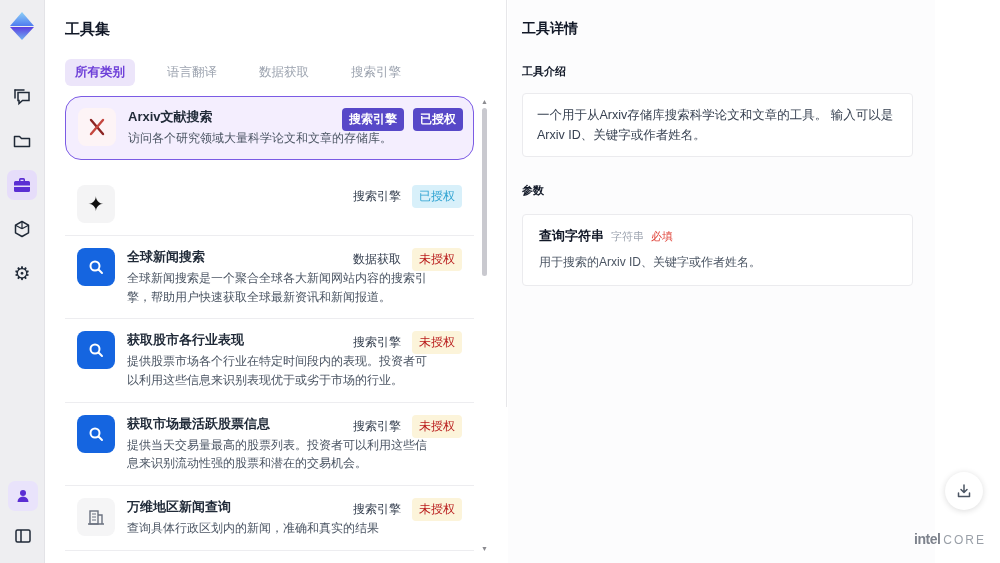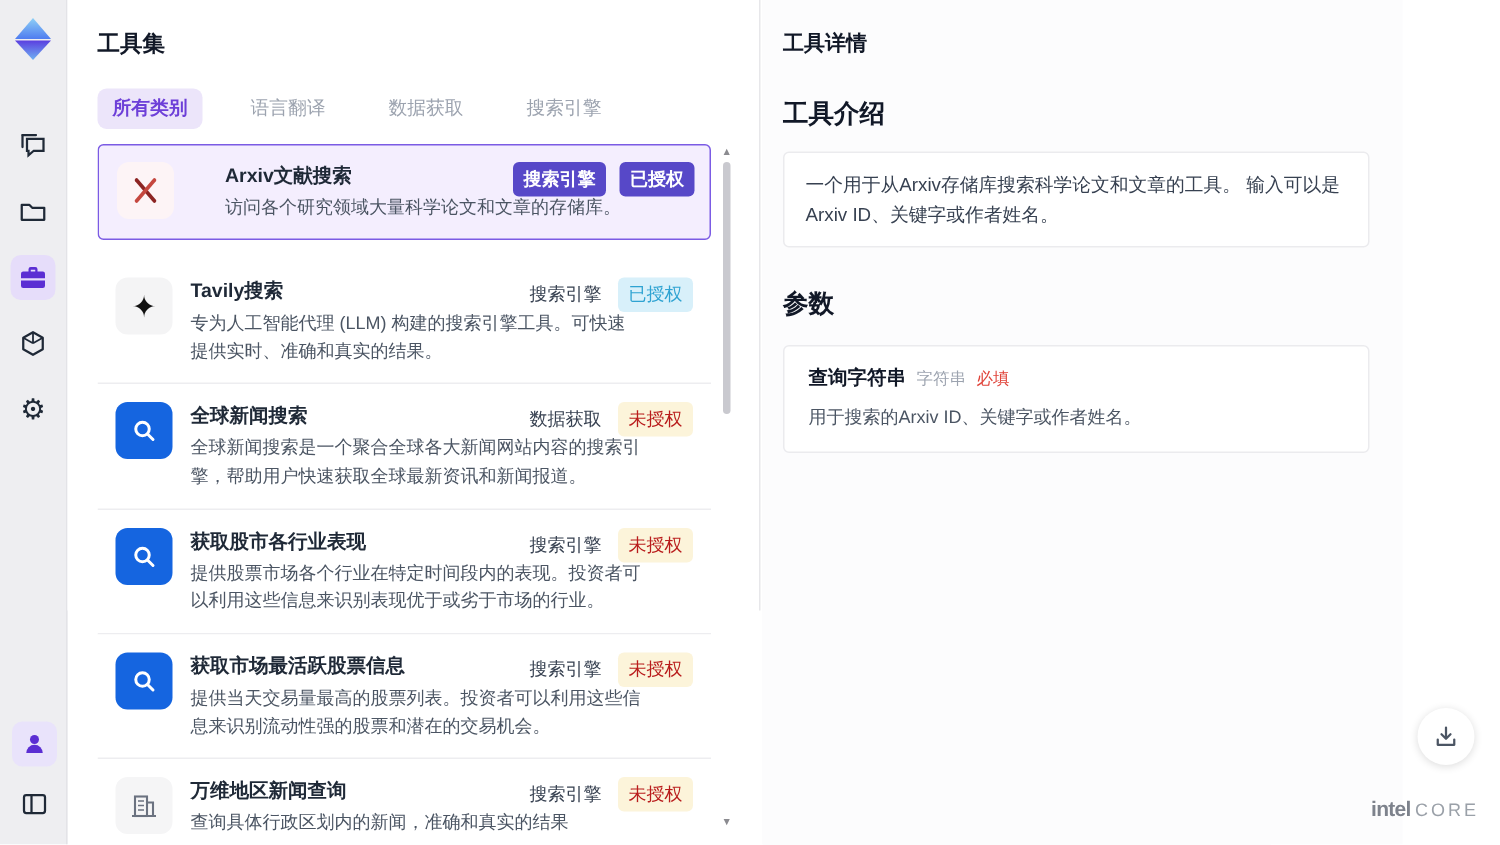--- a/index.html
+++ b/index.html
@@ -33,22 +33,22 @@
   }
   .main-title { font-size:15px; font-weight:bold; color:#111827; margin-top:4px; }
   .tabs { display:flex; align-items:center; gap:22px; margin-top:20px;text-align:center; }
   .tab { font-size:12.5px; color:#9ca3af; cursor:pointer; padding:5px 10px; border-radius:6px; white-space:nowrap; }
   .tab.active { background:#ece5fa; color:#6d3fd8; font-weight:bold; }
 
   .tool-list { position:relative; margin-top:10px; height:462px; overflow:hidden; padding-right:14px; }
 
   .tool-card { position:relative; display:flex; padding:12px 10px 12px 12px; border-bottom:1px solid #ededf0; background:#fff; cursor:pointer; }
   .tool-card.selected {
-    border:1.5px solid #7b5be4; background:#f4eefe; border-radius:4px;
-    margin-bottom:13px; padding:11px 10px 11px 12px;gap:22px;
+    border:1.5px solid #7b5be4; background:#f4eefe; border-radius:16px;
+    margin-bottom:13px; padding:11px 10px 11px 12px;
   }
   .tool-ico {
     width:38px; height:38px; border-radius:8px; flex:0 0 38px;
     display:flex; align-items:center; justify-content:center; overflow:hidden;
   }
   .ico-arxiv { background:#fdf4f6; }
   .ico-tavily { background:#f4f4f5; font-size:20px; color:#111; font-family:"DejaVu Sans",sans-serif; }
   .ico-blue { background:#1565e0; }
   .ico-gray { background:#f5f5f6; }
   .tool-text { margin-left:12px; width:300px; }
@@ -67,21 +67,21 @@
   .sb-arrow { position:absolute; left:0; width:7px; font-size:7px; color:#8b8b90; line-height:7px; text-align:center; cursor:pointer; }
   .sb-up { top:2px; } .sb-down { bottom:2px; }
   .sb-thumb { position:absolute; top:12px; left:1px; width:5px; height:168px; background:#c9c9cf; border-radius:3px; cursor:pointer; }
 
   
   .detail {
     position:absolute; left:508px; top:0; width:427px; height:563px;
     background:#fcfcfd; padding:16px 22px 0 14px;
   }
   .detail-title { font-size:14px; font-weight:bold; color:#111827; margin-top:4px; }
-  .section-h { font-size:17px; font-weight:bold; color:#111827; margin-top:26px; }
+  .section-h { font-size:11px; font-weight:bold; color:#111827; margin-top:26px; }
   .detail-card {
     margin-top:14px; background:#fff; border:1px solid #ebebee; border-radius:4px;
     padding:11px 14px; font-size:12.5px; color:#374151; line-height:1.6;
   }
   .param-card { margin-top:16px; background:#fff; border:1px solid #ebebee; border-radius:4px; padding:12px 16px 14px; }
   .param-head { display:flex; align-items:baseline; gap:7px; }
   .param-name { font-size:13px; font-weight:bold; color:#111827; }
   .param-type { font-size:11px; color:#9ca3af; }
   .param-req { font-size:11px; color:#e0443a; }
   .param-desc { font-size:12px; color:#4b5563; margin-top:8px; line-height:1.5; }
@@ -184,24 +184,20 @@
         <div class="tool-desc">访问各个研究领域大量科学论文和文章的存储库。</div>
       </div>
       <div class="tool-badges">
         <span class="badge cat-solid">搜索引擎</span>
         <span class="badge auth-solid">已授权</span>
       </div>
     </div>
 
     <div class="tool-card">
       <div class="tool-ico ico-tavily">✦</div>
-      <div class="tool-text">
-        <div class="tool-name">Tavily搜索</div>
-        <div class="tool-desc">专为人工智能代理 (LLM) 构建的搜索引擎工具。可快速提供实时、准确和真实的结果。</div>
-      </div>
       <div class="tool-badges">
         <span class="badge cat-plain">搜索引擎</span>
         <span class="badge auth-blue">已授权</span>
       </div>
     </div>
 
     <div class="tool-card">
       <div class="tool-ico ico-blue">
         <svg width="20" height="20" viewBox="0 0 20 20" fill="none" stroke="#fff" stroke-width="2">
           <circle cx="9" cy="9" r="4.5"></circle>

